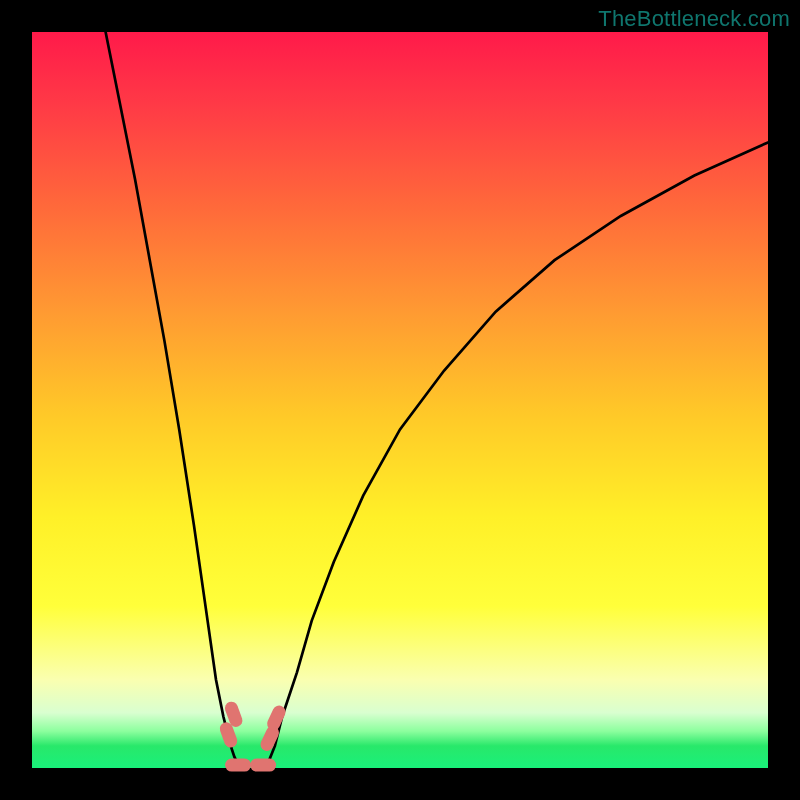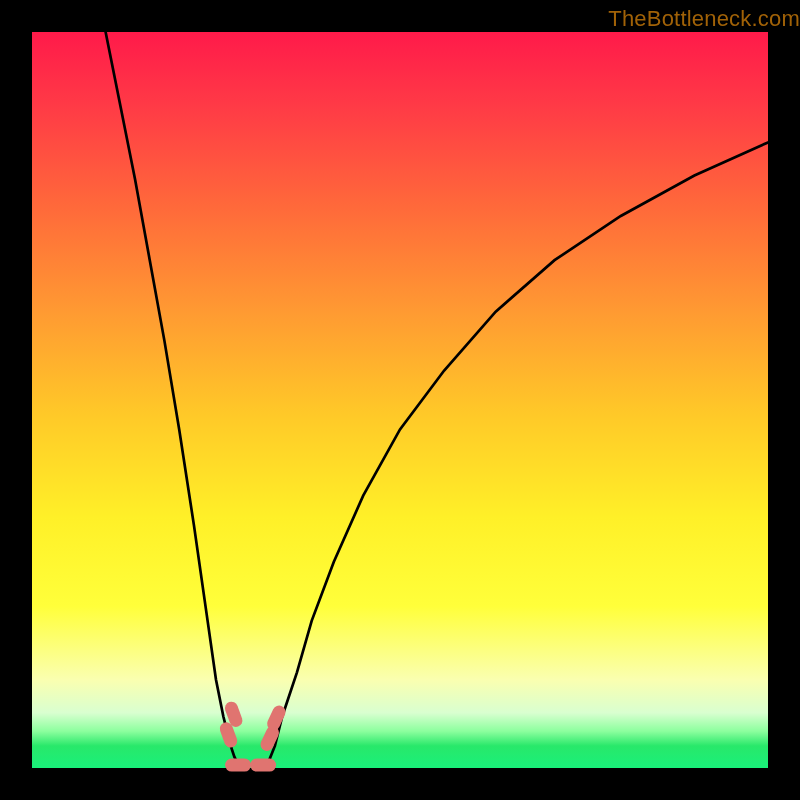--- a/index.html
+++ b/index.html
@@ -34,22 +34,22 @@
       #faffb0 88%,
       #d9ffd0 92.5%,
       #8cff9e 95%,
       #28e86a 97%,
       #19f07a 100%
     );
   }
   .watermark {
     position: absolute;
     top: 6px;
-    right: 0;
-    color: #a16207;
+    right: 10px;
+    color: #0f766e;
     font-size: 22px;
     font-weight: 500;
     letter-spacing: 0.2px;
     user-select: none;
   }
   svg.curves {
     position: absolute;
     left: 0; top: 0;
     width: 736px;
     height: 736px;

